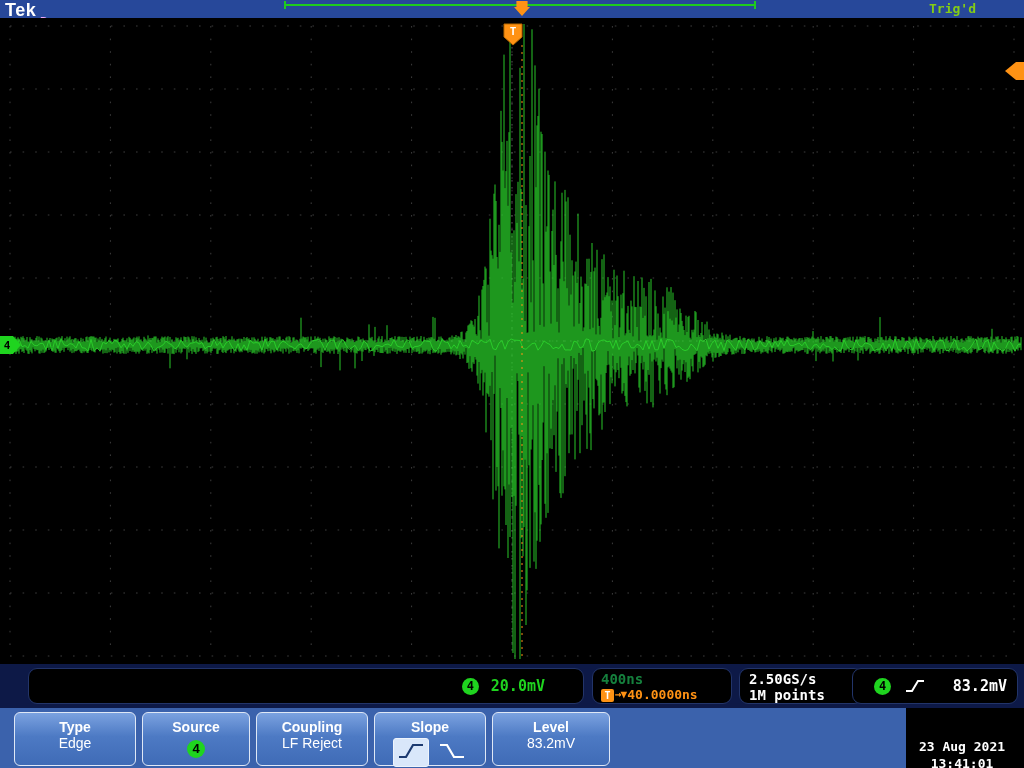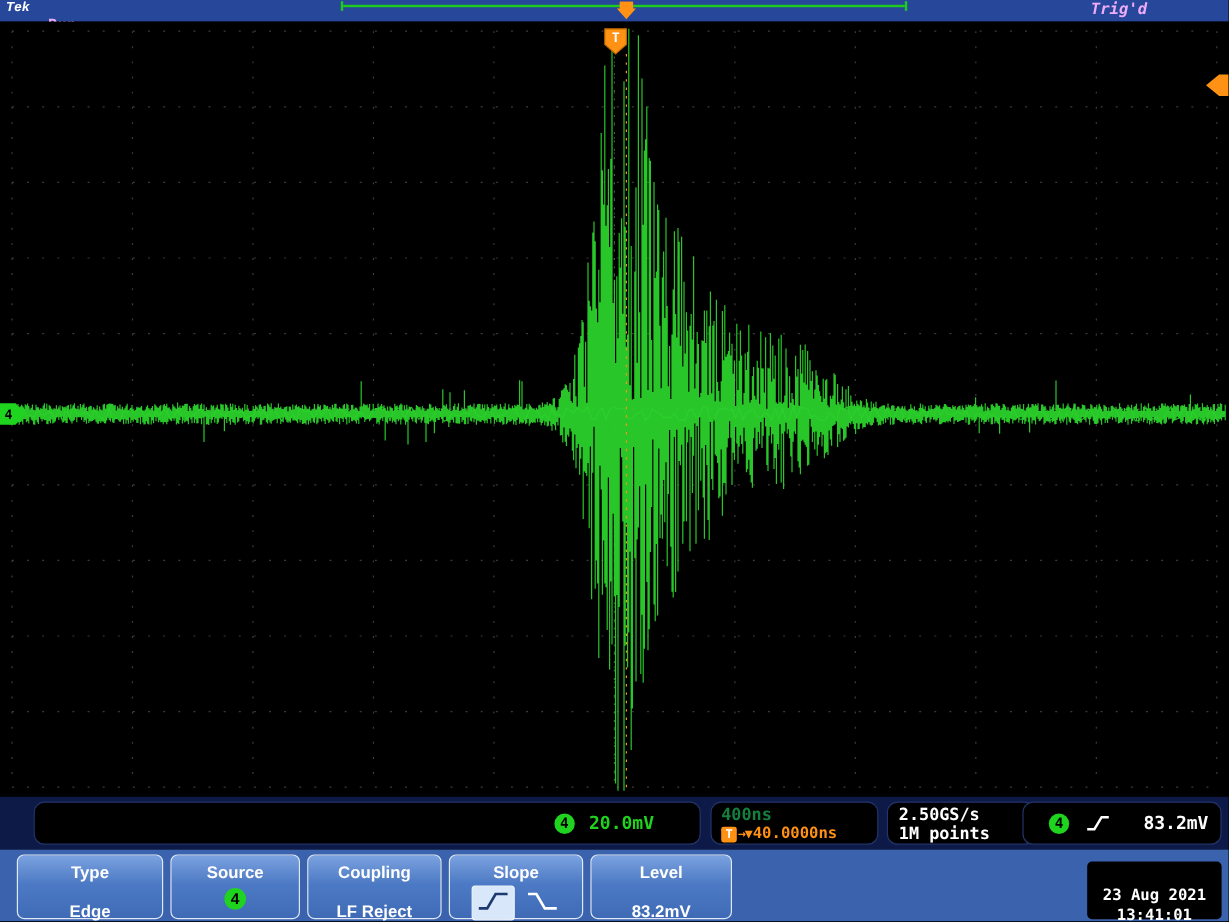--- a/index.html
+++ b/index.html
@@ -2,23 +2,23 @@
 <html><head>
 <meta charset="utf-8">
 <style>
   html,body{margin:0;padding:0;background:#000;}
   #screen{position:relative;width:1024px;height:768px;background:#000;overflow:hidden;
           font-family:"DejaVu Sans Mono",monospace;-webkit-font-smoothing:antialiased;}
 
   
   #header{position:absolute;top:0;left:0;width:1024px;height:18px;background:#27489a;}
   #tek-logo{position:absolute;left:5px;top:0;color:#fff;font-family:"Liberation Sans",sans-serif;
-            font-weight:bold;font-size:11px;letter-spacing:0.5px;font-style:italic;}
+            font-weight:bold;font-size:18px;letter-spacing:0.5px;}
   #acq-state{position:absolute;left:40px;top:14px;color:#f0abfc;font-size:13px;font-weight:bold;}
-  #trig-status{position:absolute;right:68px;top:1px;color:#f0abfc;font-size:13px;font-weight:bold;font-style:italic;}
+  #trig-status{position:absolute;right:48px;top:1px;color:#84cc16;font-size:13px;font-weight:bold;}
   #record-bar{position:absolute;left:286px;top:4px;width:468px;height:2px;background:#1ecc1e;}
   .record-tick{position:absolute;top:-3px;width:2px;height:8px;background:#1ecc1e;}
   #record-tick-l{left:-2px;} #record-tick-r{right:-2px;}
   #trig-pos-arrow{position:absolute;left:514px;top:1px;width:16px;height:15px;background:#ff9214;
             clip-path:polygon(15% 0,85% 0,85% 40%,100% 40%,50% 100%,0 40%,15% 40%);}
 
   
   #scope{position:absolute;top:18px;left:0;width:1024px;height:646px;background:#000;}
   #scope-svg{position:absolute;top:0;left:0;}
 
@@ -37,26 +37,26 @@
   .white-val{font-size:15px;color:#fff;}
   #hscale{font-size:14px;color:#15803d;line-height:16px;}
   #delay-line{color:#ff9214;font-size:13px;line-height:16px;display:flex;align-items:center;gap:1px;}
   #delay-tbadge{display:inline-block;width:13px;height:13px;background:#ff9214;color:#fff;
         font-size:10px;line-height:13px;text-align:center;border-radius:2px;font-weight:bold;}
   #delay-arrows{font-size:11px;letter-spacing:-1px;}
   .acq-line{font-size:14px;color:#fff;line-height:16px;}
   #trig-level-val{margin-left:auto;font-size:15px;}
 
   
-  #menu{position:absolute;top:708px;left:0;width:1024px;height:60px;background:#3b62ac;
+  #menu{position:absolute;top:708px;left:0;width:906px;height:60px;background:#3b62ac;
         font-family:"Liberation Sans",sans-serif;}
   .mbtn{position:absolute;top:4px;height:54px;box-sizing:border-box;border:1px solid #dfe8f6;
         border-radius:6px;background:linear-gradient(180deg,#7ba2e0 0%,#4d7ac4 45%,#3f6bb6 100%);
         color:#fff;text-align:center;font-size:14px;font-weight:bold;padding-top:6px;cursor:pointer;}
-  .mbtn .line2{margin-top:16px;font-weight:bold;}
+  .mbtn .line2{margin-top:0;font-weight:normal;}
   #btn-type{left:14px;width:122px;}
   #btn-source{left:142px;width:108px;}
   #btn-coupling{left:256px;width:112px;}
   #btn-slope{left:374px;width:112px;}
   #btn-level{left:492px;width:118px;}
   #btn-mode{left:726px;width:122px;background:linear-gradient(180deg,#4d74b8 0%,#2e5194 100%);
         font-size:13px;padding-top:3px;}
   #btn-mode .mline{margin-top:1px;font-weight:bold;}
   .btn-badge{margin:5px auto 0;width:18px;height:18px;border-radius:50%;background:#1fd41f;
         color:#000;font-size:13px;line-height:18px;font-weight:bold;}

